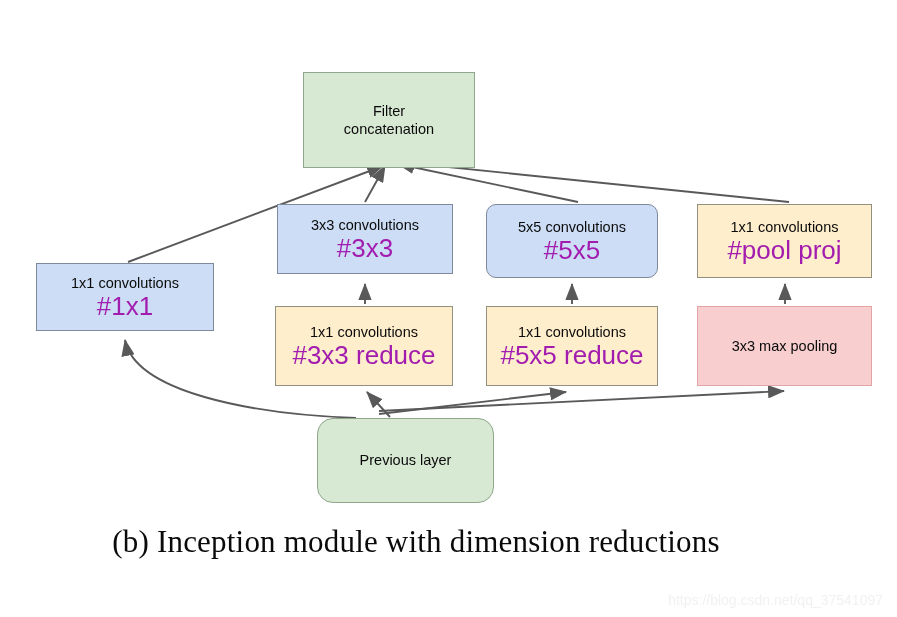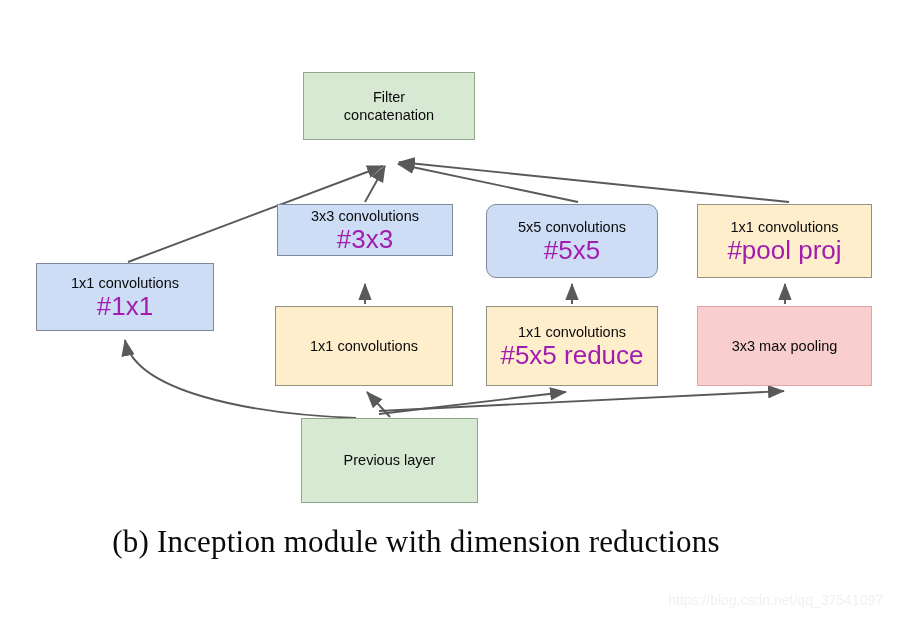--- a/index.html
+++ b/index.html
@@ -61,29 +61,29 @@
   .node.fill-green  { background: #d7e8d3; border-color: #8fa78b; }
   .node.fill-blue   { background: #ccddf5; border-color: #7e8a9c; }
   .node.fill-yellow { background: #ffeecc; border-color: #94907f; }
   .node.fill-pink   { background: #f8cece; border-color: #e2a5a5; }
 
   
   .node.overflow-text {
     overflow: visible;
   }
 
-  #node-filter-concat { left: 303px; top: 72px;  width: 172px; height: 68px; }
+  #node-filter-concat { left: 303px; top: 72px;  width: 172px; height: 96px; }
   #node-conv1x1       { left: 36px;  top: 263px; width: 178px; height: 68px; }
-  #node-conv3x3       { left: 277px; top: 204px; width: 176px; height: 52px; }
+  #node-conv3x3       { left: 277px; top: 204px; width: 176px; height: 70px; }
   #node-conv5x5       { left: 486px; top: 204px; width: 172px; height: 74px; border-radius: 10px; }
   #node-poolproj      { left: 697px; top: 204px; width: 175px; height: 74px; }
   #node-reduce3x3     { left: 275px; top: 306px; width: 178px; height: 80px; }
   #node-reduce5x5     { left: 486px; top: 306px; width: 172px; height: 80px; }
   #node-maxpool       { left: 697px; top: 306px; width: 175px; height: 80px; }
-  #node-prevlayer     { left: 301px; top: 418px; width: 177px; height: 85px; }
+  #node-prevlayer     { left: 317px; top: 418px; width: 177px; height: 85px; border-radius: 16px; }
 
   #node-filter-concat .label-main { font-size: 14.5px; }
 
   #figure-caption {
     position: absolute;
     left: 0;
     top: 524px;
     width: 832px;
     text-align: center;
     font-family: "Liberation Serif", serif;
@@ -157,20 +157,21 @@
     <span class="label-accent">#5x5</span>
   </div>
 
   <div class="node fill-yellow overflow-text" id="node-poolproj">
     <span class="label-main">1x1 convolutions</span>
     <span class="label-accent">#pool proj</span>
   </div>
 
   <div class="node fill-yellow overflow-text" id="node-reduce3x3">
     <span class="label-main">1x1 convolutions</span>
+    <span class="label-accent">#3x3 reduce</span>
   </div>
 
   <div class="node fill-yellow overflow-text" id="node-reduce5x5">
     <span class="label-main">1x1 convolutions</span>
     <span class="label-accent">#5x5 reduce</span>
   </div>
 
   <div class="node fill-pink" id="node-maxpool">
     <span class="label-main">3x3 max pooling</span>
   </div>

